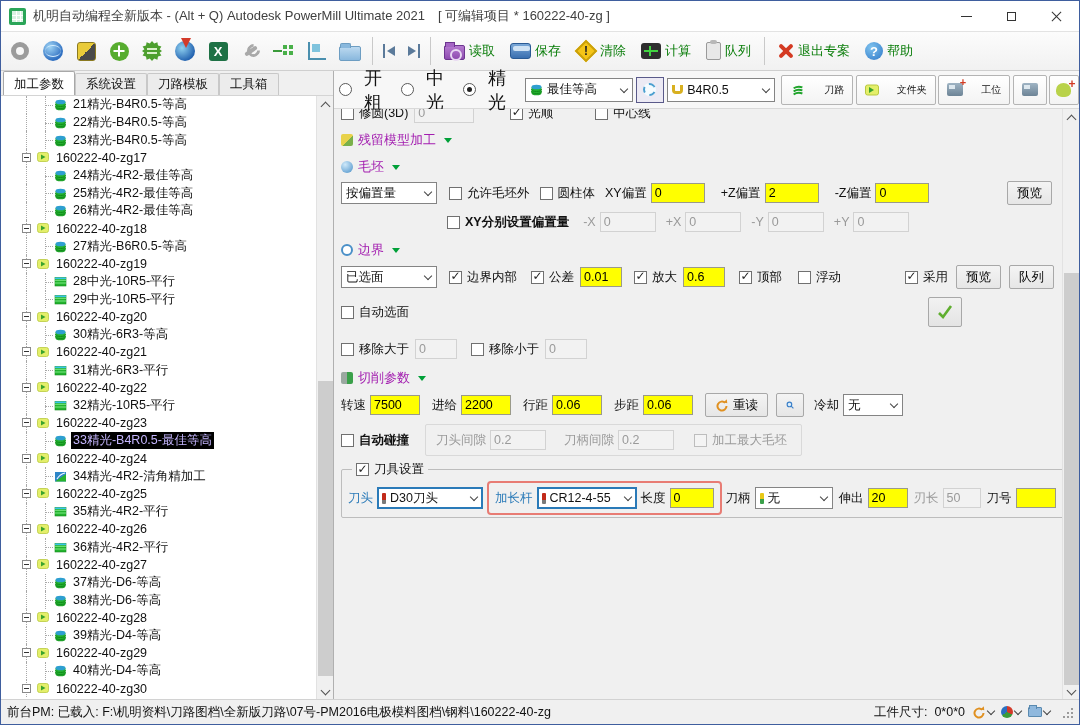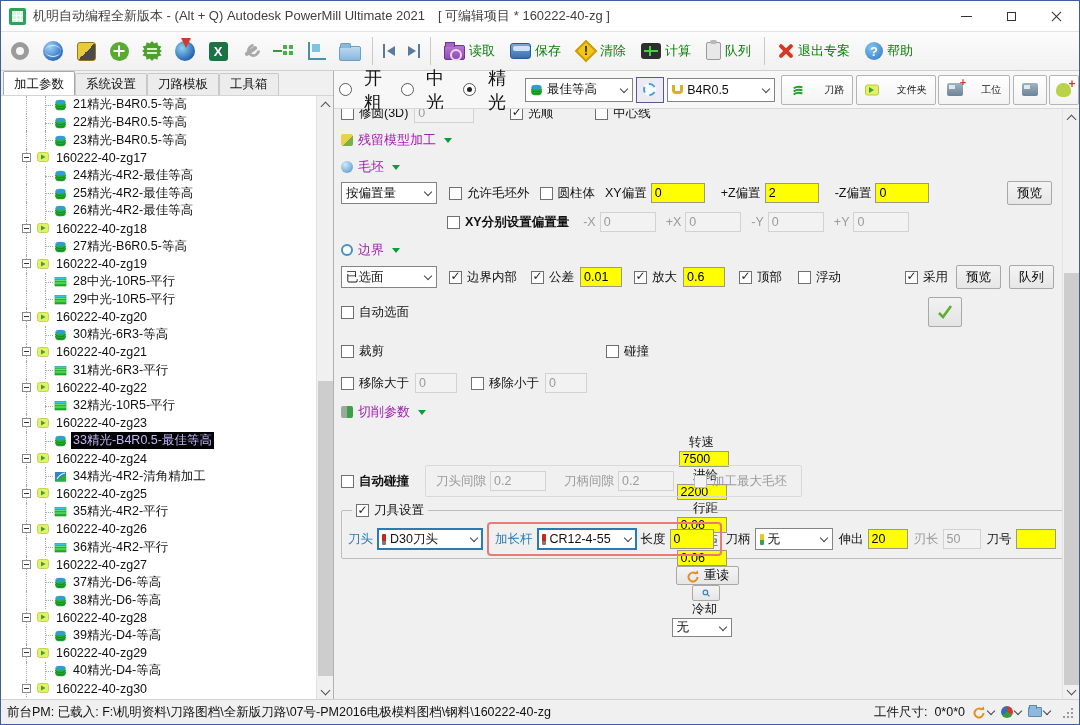--- a/index.html
+++ b/index.html
@@ -911,43 +911,36 @@
         </div>
         <div class="prow" style="margin-top:8px;height:30px;position:relative;">
           <span class="cb"></span>
           <span class="cblbl">自动选面</span>
           <div class="checkbtn" style="position:absolute;right:100px;top:0;">
             <svg width="16" height="14" viewBox="0 0 16 14">
                 <path d="M2 8l4 4 8-11" stroke="#5fae2f" stroke-width="2.6" fill="none"></path>
               </svg>
           </div>
         </div>
-        <div class="prow" style="margin-top:14px;height:20px;">
-          <span class="cb"></span>
-          <span class="cblbl">裁剪</span>
-          <span style="width:222px;"></span>
-          <span class="cb"></span>
-          <span class="cblbl">碰撞</span>
-        </div>
         <div class="prow" style="margin-top:11px;height:22px;">
           <span class="cb"></span>
           <span class="cblbl">移除大于</span>
           <input class="din" style="width: 42px; margin-left: 6px;" value="0">
           <span style="width:14px;"></span>
           <span class="cb"></span>
           <span class="cblbl">移除小于</span>
           <input class="din" style="width: 42px; margin-left: 6px;" value="0">
         </div>
 
         <div class="sec" style="margin-top:9px;">
           <span class="sicon si-cut"></span>
           <span>切削参数</span>
           <span class="tri"></span>
         </div>
-        <div class="prow" style="margin-top:13px;height:24px;flex-direction:column;">
+        <div class="prow" style="margin-top:6px;height:24px;">
           <span>转速</span>
           <input class="yin" style="width: 50px; margin-left: 4px;" value="7500">
           <span class="flbl" style="margin-left:12px;">进给</span>
           <input class="yin" style="width: 50px;" value="2200">
           <span class="flbl" style="margin-left:12px;">行距</span>
           <input class="yin" style="width: 50px;" value="0.06">
           <span class="flbl" style="margin-left:12px;">步距</span>
           <input class="yin" style="width: 50px;" value="0.06">
           <button class="btn" style="margin-left:12px;">
             <svg class="undo-svg" viewBox="0 0 14 14">

